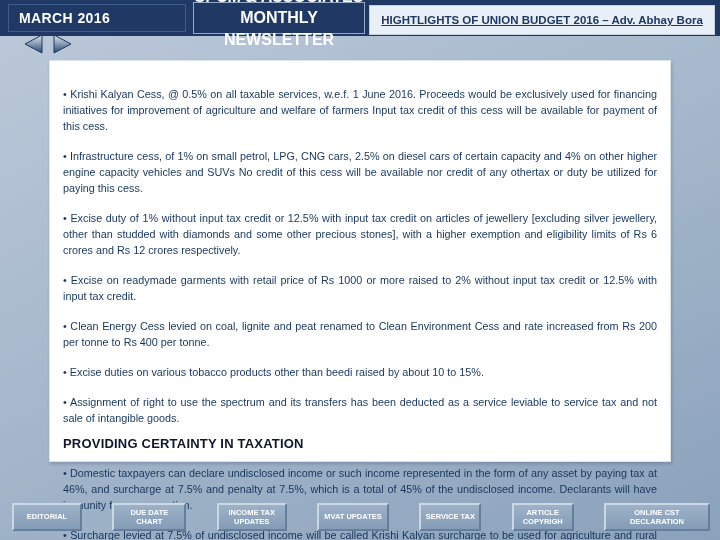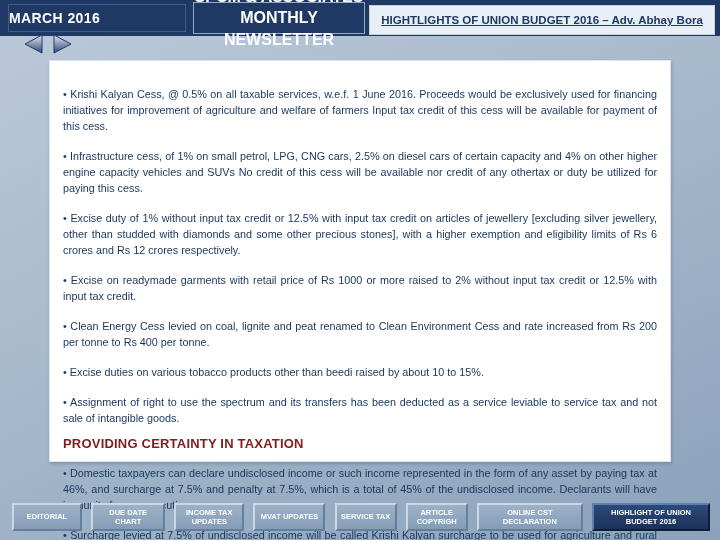--- a/index.html
+++ b/index.html
@@ -13,21 +13,21 @@
 
   
   .header-strip {
     position:absolute; top:0; left:0; width:720px; height:36px;
     background:#1f3864;
   }
   .date-box {
     position:absolute; left:8px; top:4px; width:178px; height:28px;
     background:#1f3864; border:1px solid #3c5d90;
     color:#ffffff; font-weight:bold; font-size:14px; letter-spacing:.4px;
-    display:flex; align-items:center; 
+    display:flex; align-items:center; padding-left:10px;
   }
   .newsletter-box {
     position:absolute; left:193px; top:2px; width:172px; height:32px;
     background:#1f3864; border:1px solid #93a9c6;
     color:#ffffff; font-weight:bold; font-size:16px; line-height:1.35;
     display:flex; flex-direction:column; justify-content:center;
     text-align:center;
   }
   .title-box {
     position:absolute; left:369px; top:5px; width:346px; height:30px;
@@ -51,21 +51,21 @@
     background:#ffffff; border:1px solid #dfe5ec;
     padding:11px 13px 10px 13px;
     box-shadow:1px 2px 3px rgba(40,60,90,.25);
   }
   .content-box p.bullet {
     font-size:10.8px; line-height:16px; color:#17365d;
     text-align:justify;
     margin-top:14px;
   }
   .section-heading {
-    font-size:13px; font-weight:bold; color:#7f1d1d;
+    font-size:13px; font-weight:bold; color:#0f172a;
     margin:10px 0 8px 0; letter-spacing:.2px;
   }
 
   
   .footer-nav {
     position:absolute; left:12px; right:10px; bottom:9px; height:28px;
     display:flex; justify-content:space-between; align-items:stretch;border-radius:12px;
   }
   .nav-btn {
     background:linear-gradient(#9db2c8,#849cb6);
@@ -128,16 +128,15 @@
   </div>
 
   <div class="footer-nav">
     <div class="nav-btn w1">EDITORIAL</div>
     <div class="nav-btn w2">DUE DATE CHART</div>
     <div class="nav-btn w3">INCOME TAX UPDATES</div>
     <div class="nav-btn w4">MVAT UPDATES</div>
     <div class="nav-btn w5">SERVICE TAX</div>
     <div class="nav-btn w6">ARTICLE COPYRIGH</div>
     <div class="nav-btn w7">ONLINE CST DECLARATION</div>
-    <div class="nav-btn w8 active">HIGHLIGHT OF UNION BUDGET 2016</div>
   </div>
 
 </div>
 
 </body></html>

